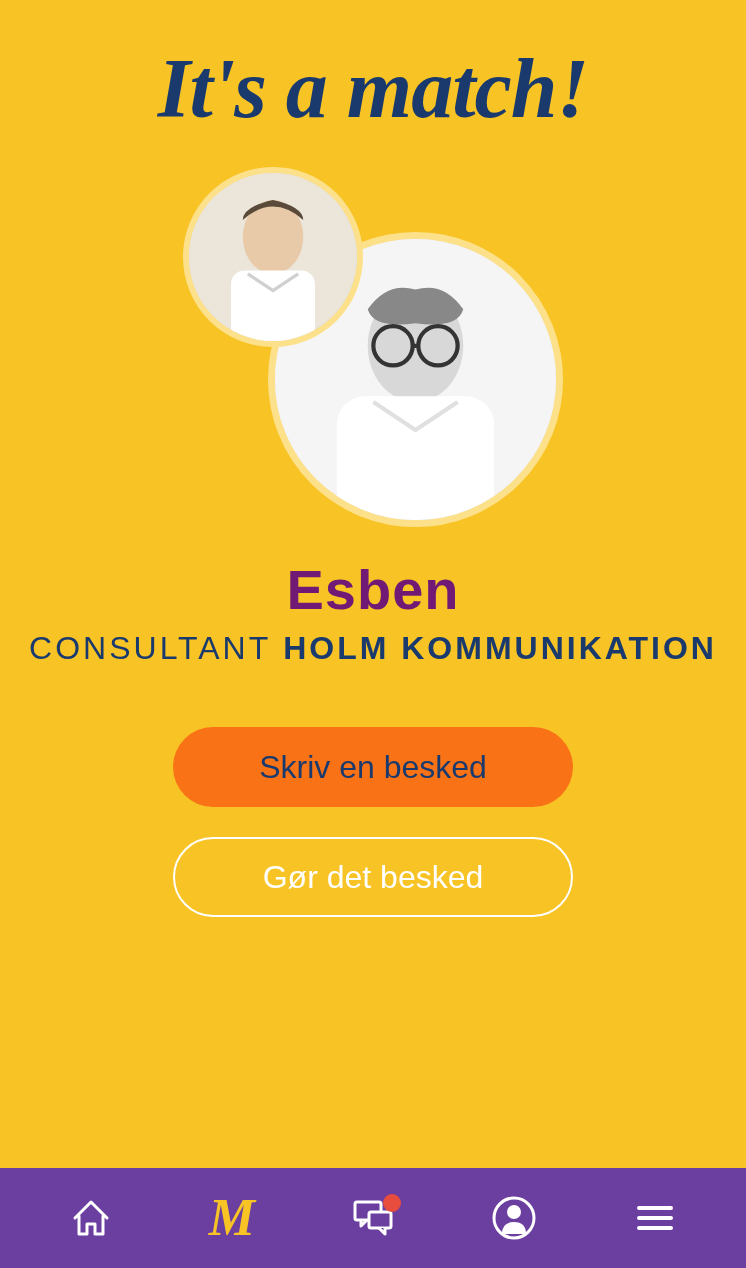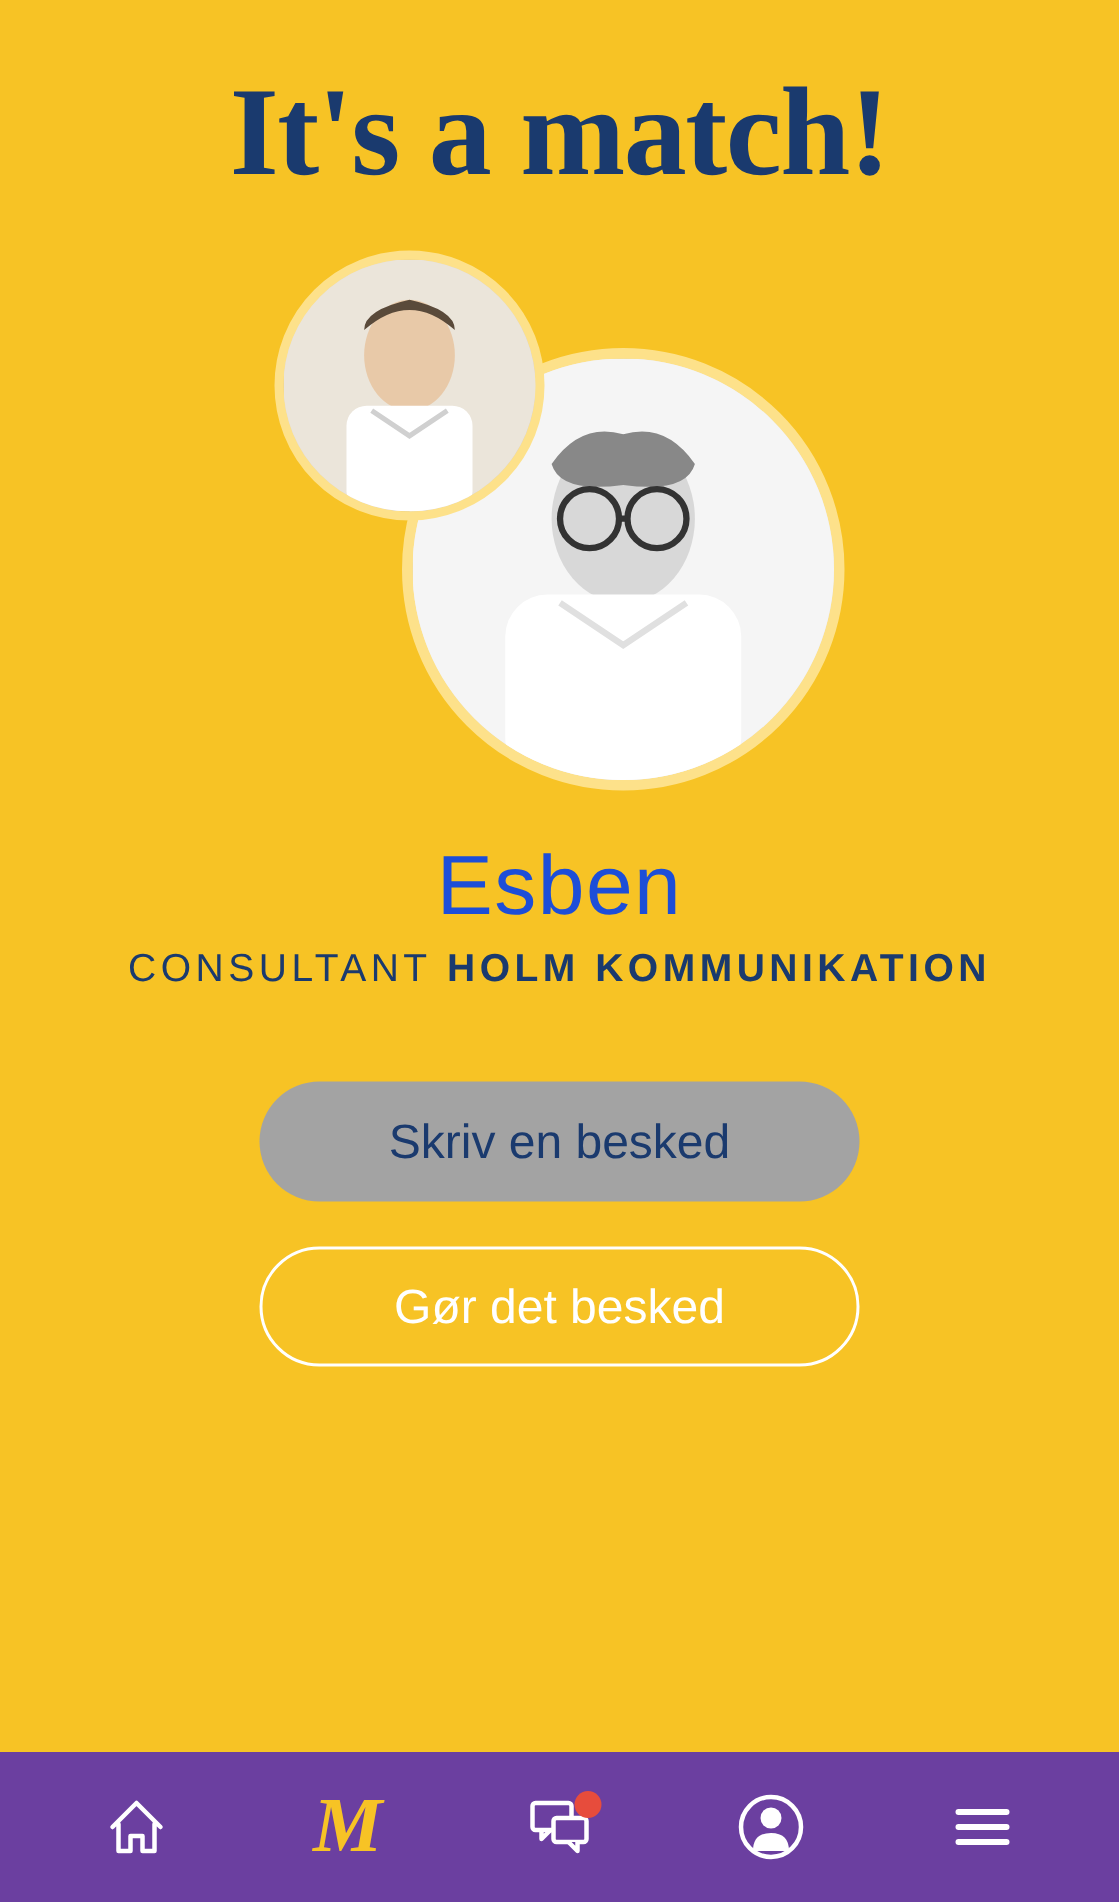--- a/index.html
+++ b/index.html
@@ -12,20 +12,21 @@
       overflow: hidden;
     }
     .content {
       display: flex;
       flex-direction: column;
       align-items: center;
       padding-top: 40px;
     }
     .headline {
       font-family: Georgia, 'Times New Roman', serif;
+      font-style: italic;
       font-weight: bold;
       font-size: 84px;
       color: #1a3a6e;
       margin-bottom: 30px;
       letter-spacing: -1px;
     }
     .avatars {
       position: relative;
       width: 380px;
       height: 370px;
@@ -51,46 +52,46 @@
       height: 295px;
       border-radius: 50%;
       border: 7px solid #fde18a;
       background: linear-gradient(135deg, #f0f0f0 0%, #e0e0e0 100%);
       overflow: hidden;
       z-index: 1;
     }
     .person-svg { width: 100%; height: 100%; }
     .name {
       font-size: 56px;
-      font-weight: 400;
-      color: #1d4ed8;
+      font-weight: 700;
+      color: #701a75;
       margin-bottom: 8px;
       letter-spacing: 1px;
     }
     .subtitle {
-      font-size: 26px;
+      font-size: 32px;
       color: #1a3a6e;
       letter-spacing: 3px;
       margin-bottom: 60px;
     }
     .subtitle-role { font-weight: 300; }
     .subtitle-company { font-weight: 700; }
     .btn {
       width: 400px;
       height: 80px;
       border-radius: 40px;
       font-size: 32px;
       display: flex;
       align-items: center;
       justify-content: center;
       cursor: pointer;
       margin-bottom: 30px;
     }
     .btn-primary {
-      background: #a3a3a3;
+      background: #f97316;
       color: #1a3a6e;
       border: none;
       font-weight: 400;
     }
     .btn-secondary {
       background: transparent;
       color: #ffffff;
       border: 2px solid #ffffff;
       font-weight: 300;
     }

